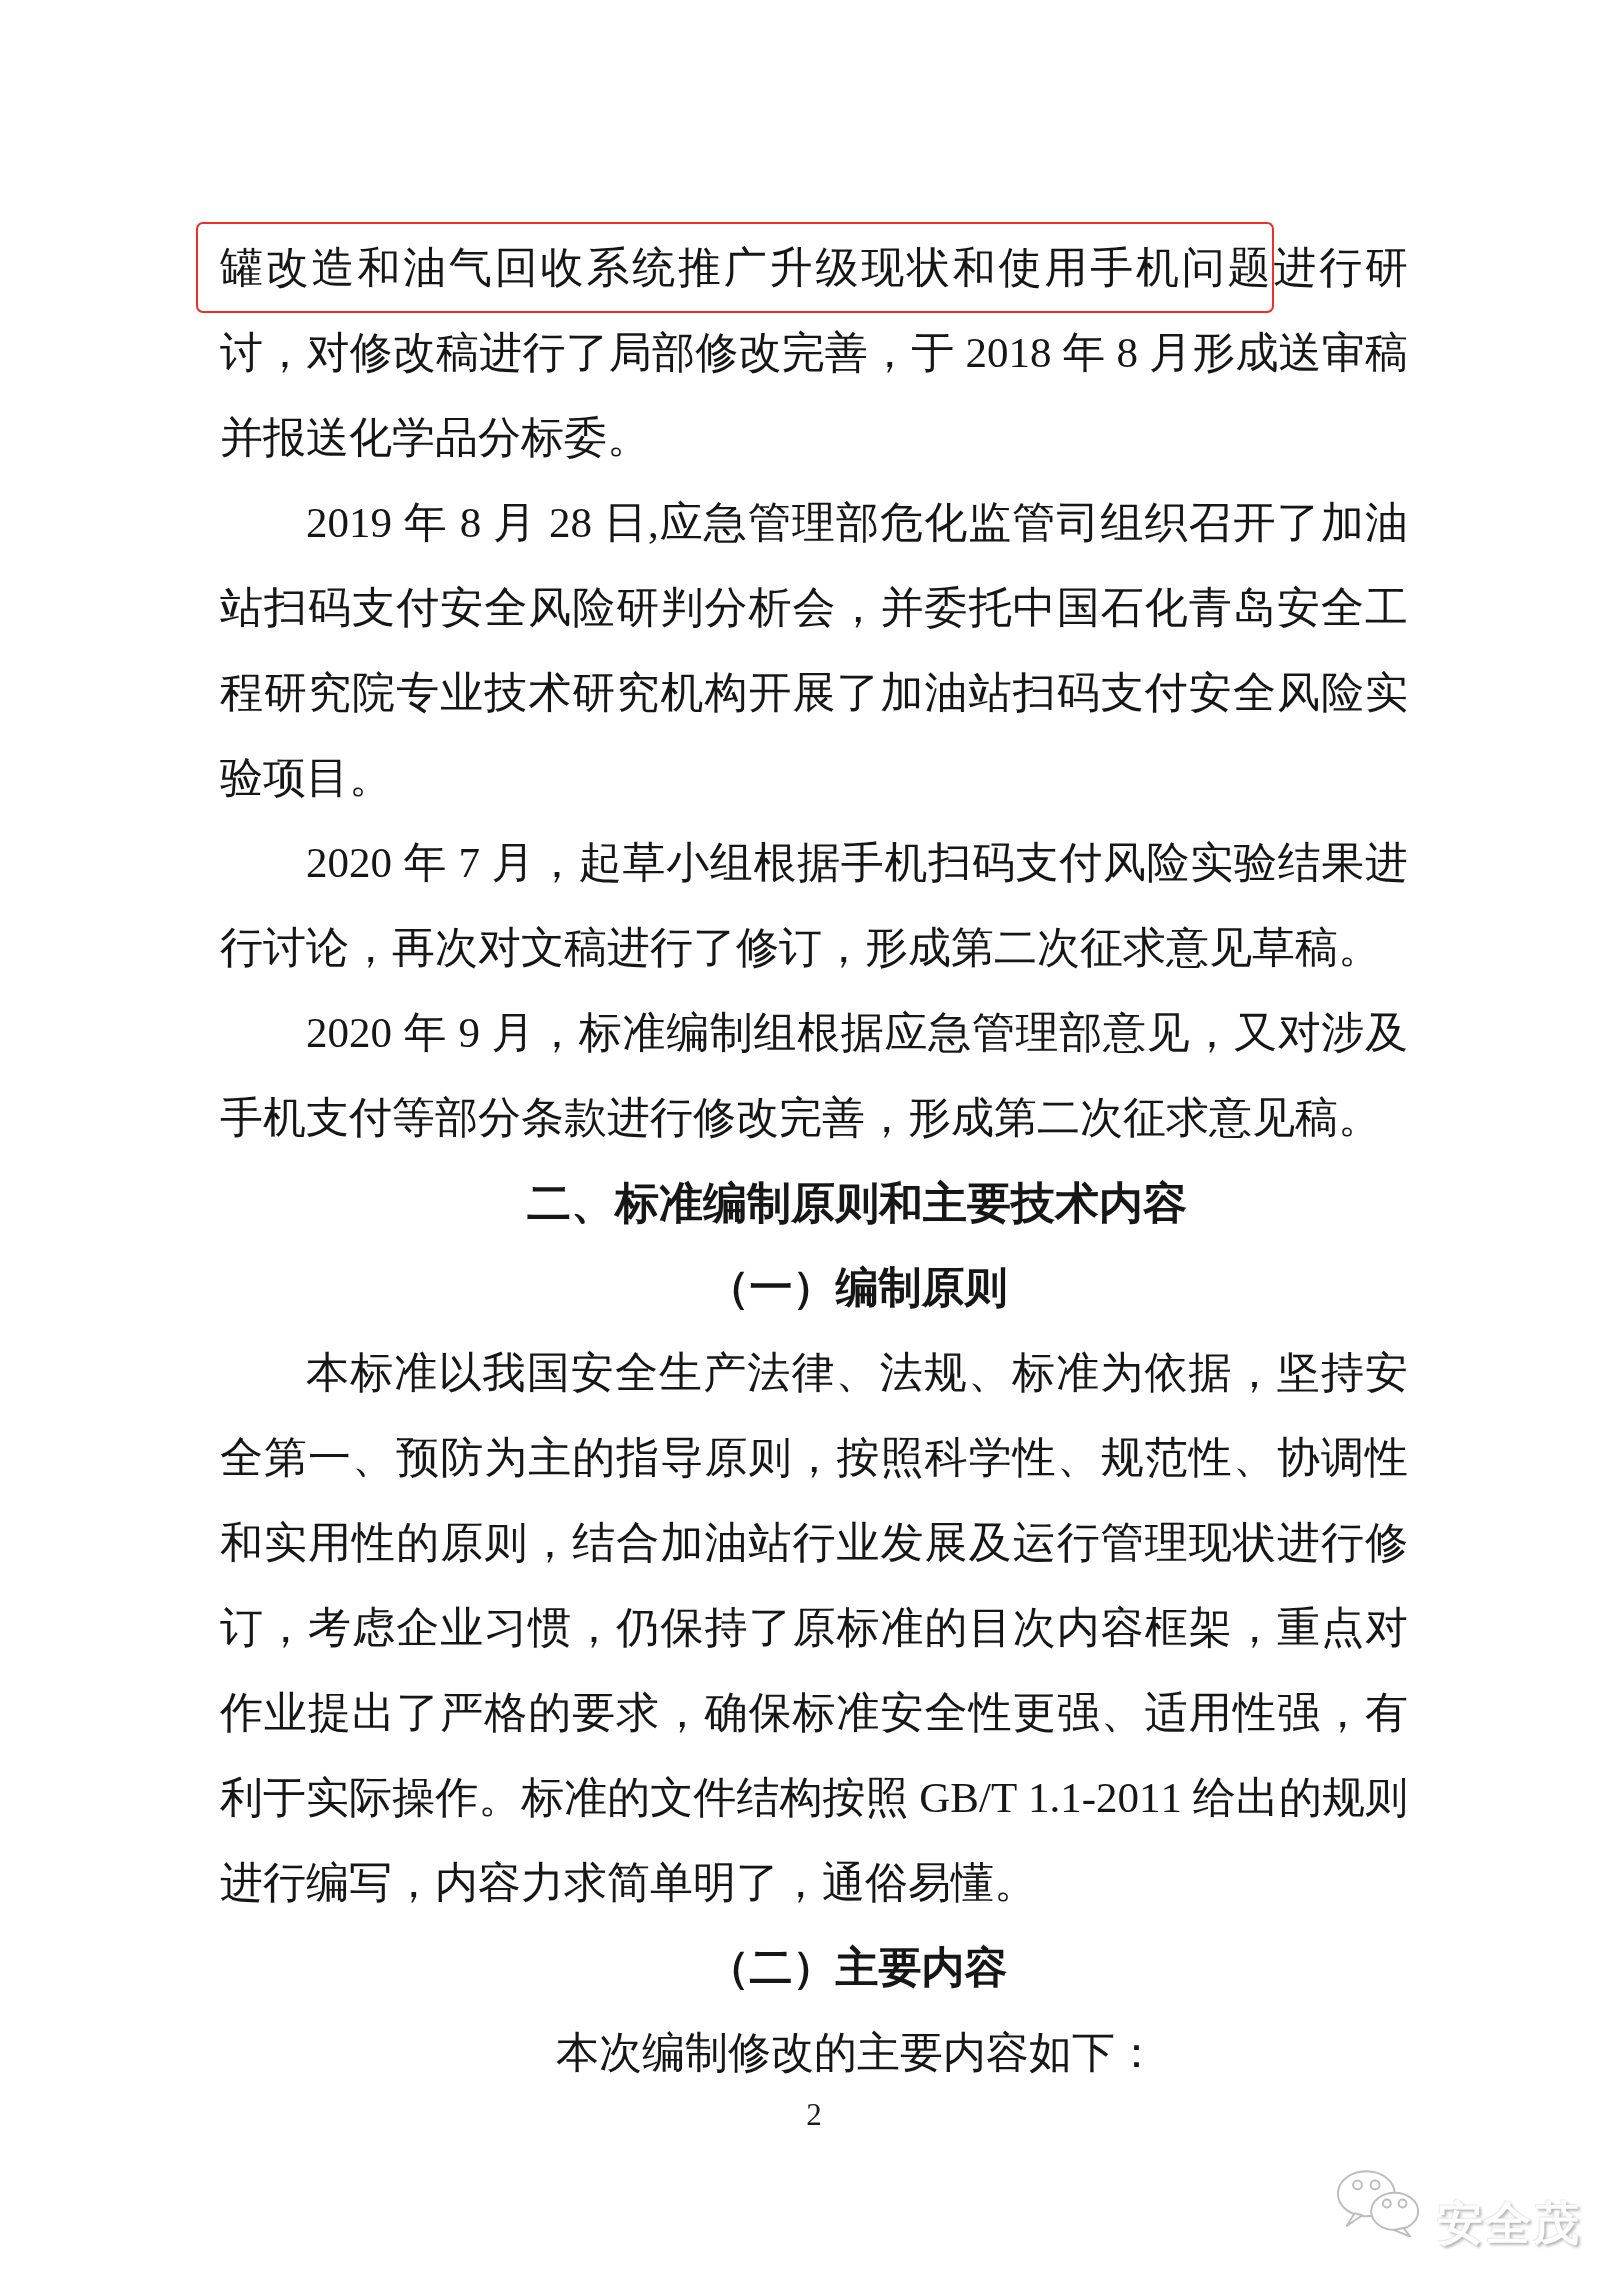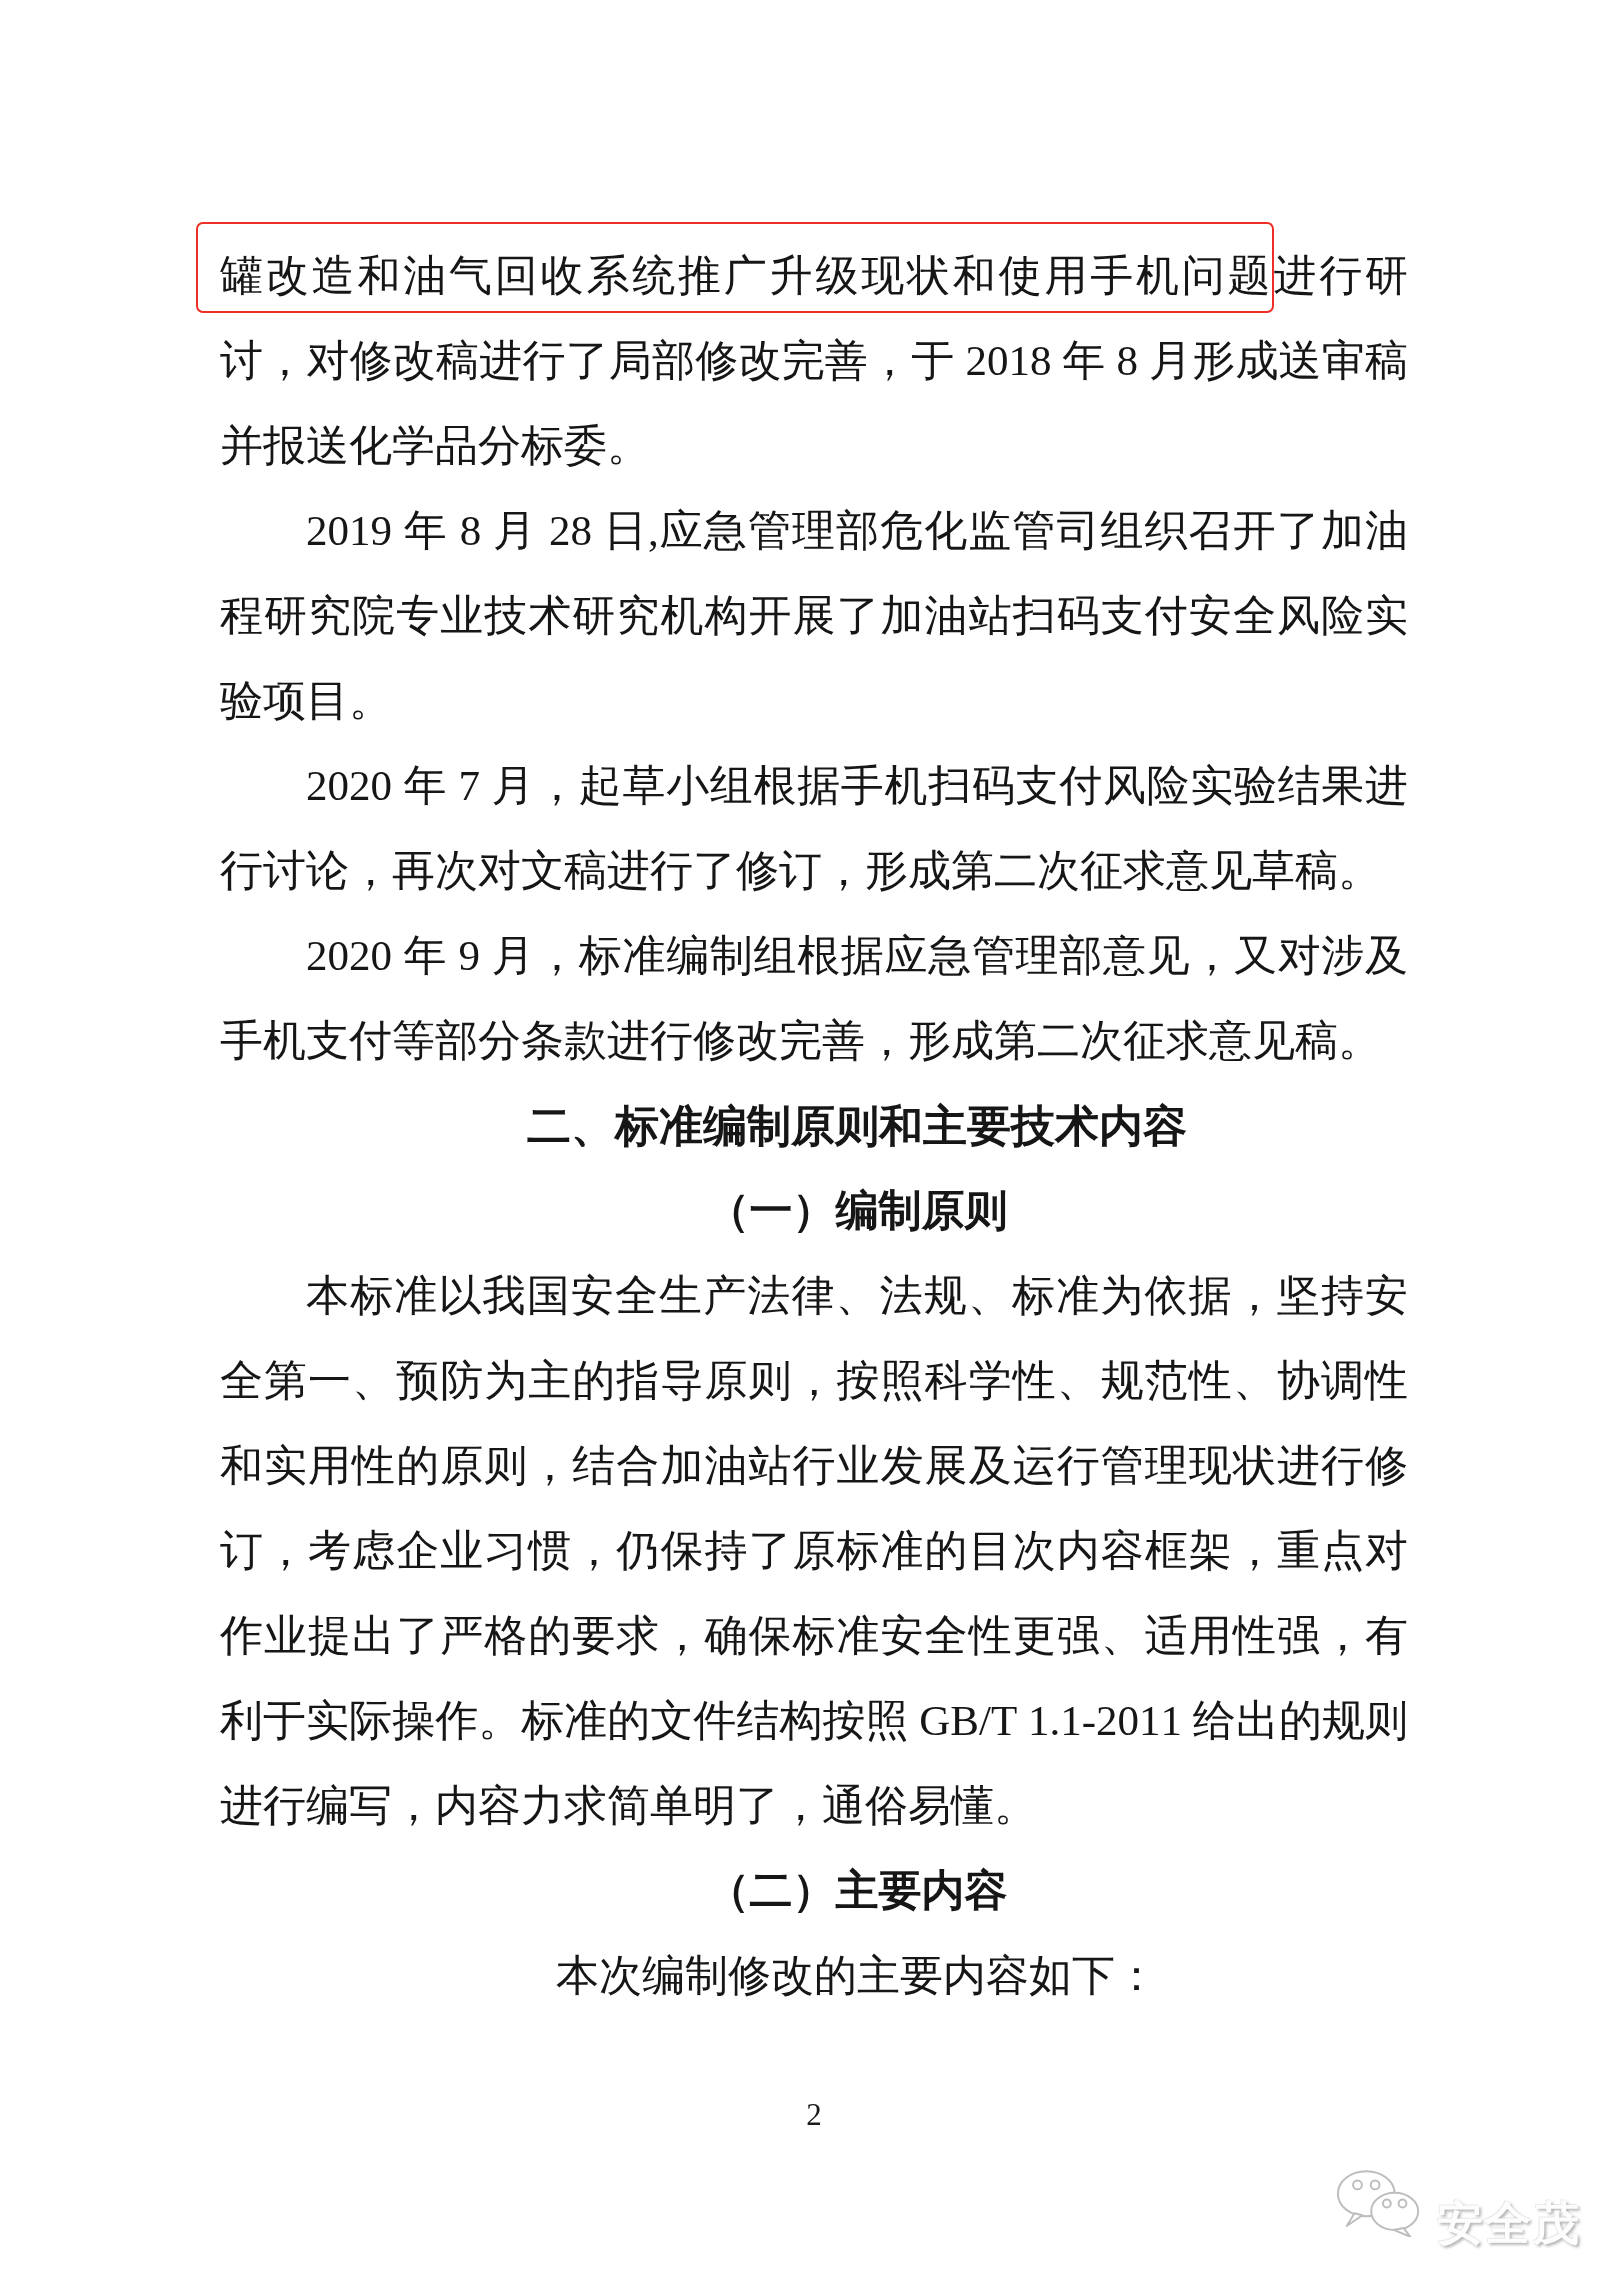--- a/index.html
+++ b/index.html
@@ -8,21 +8,21 @@
     width:1620px;
     height:2292px;
     background:#ffffff;
     overflow:hidden;
     font-family:"Liberation Serif","DejaVu Serif",serif;
     color:#161616;
   }
   .body-text{
     position:absolute;
     left:220px;
-    top:233px;
+    top:225px;
     width:1188px;
   }
   .ln{
     height:85px;
     line-height:85px;
     font-size:43px;
     text-align:left;
     white-space:nowrap;
     font-kerning:none;
   }
@@ -89,20 +89,21 @@
 
 <div class="page">
 
   <div class="red-box"></div>
 
   <div class="body-text">
     <div class="ln j">罐改造和油气回收系统推广升级现状和使用手机问题进行研</div>
     <div class="ln j">讨，对修改稿进行了局部修改完善，于 2018 年 8 月形成送审稿</div>
     <div class="ln">并报送化学品分标委。</div>
     <div class="ln j ind">2019 年 8 月 28 日,应急管理部危化监管司组织召开了加油</div>
+    <div class="ln j">站扫码支付安全风险研判分析会，并委托中国石化青岛安全工</div>
     <div class="ln j">程研究院专业技术研究机构开展了加油站扫码支付安全风险实</div>
     <div class="ln">验项目。</div>
     <div class="ln j ind">2020 年 7 月，起草小组根据手机扫码支付风险实验结果进</div>
     <div class="ln">行讨论，再次对文稿进行了修订，形成第二次征求意见草稿。</div>
     <div class="ln j ind">2020 年 9 月，标准编制组根据应急管理部意见，又对涉及</div>
     <div class="ln">手机支付等部分条款进行修改完善，形成第二次征求意见稿。</div>
     <div class="ln h1 ind">二、标准编制原则和主要技术内容</div>
     <div class="ln h2 ind">（一）编制原则</div>
     <div class="ln j ind">本标准以我国安全生产法律、法规、标准为依据，坚持安</div>
     <div class="ln j">全第一、预防为主的指导原则，按照科学性、规范性、协调性</div>

